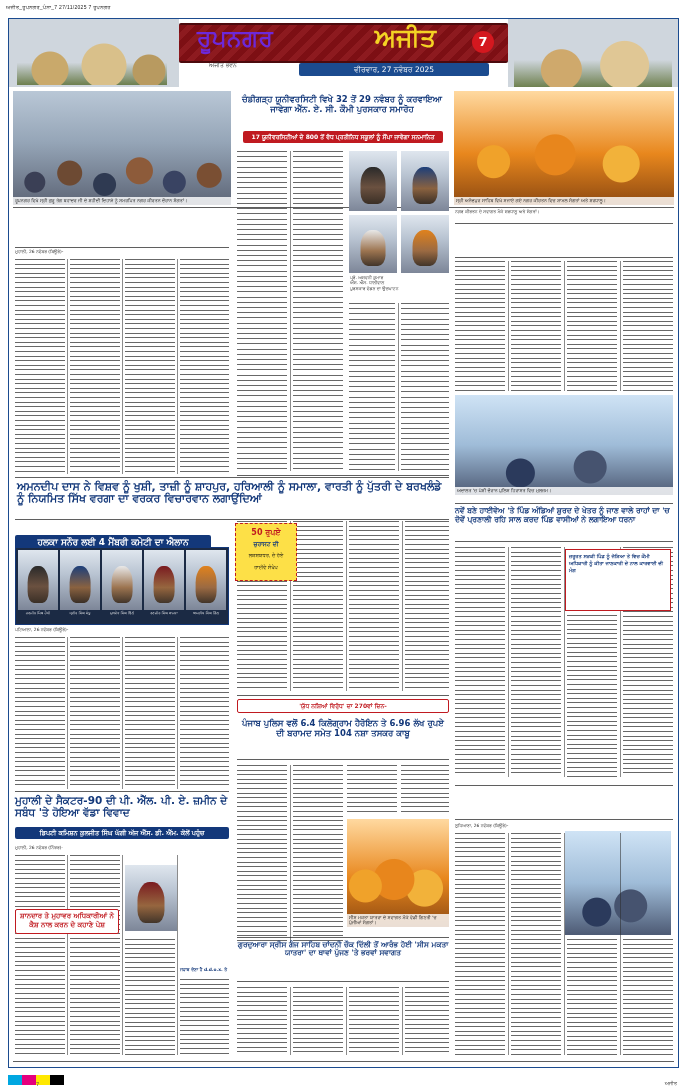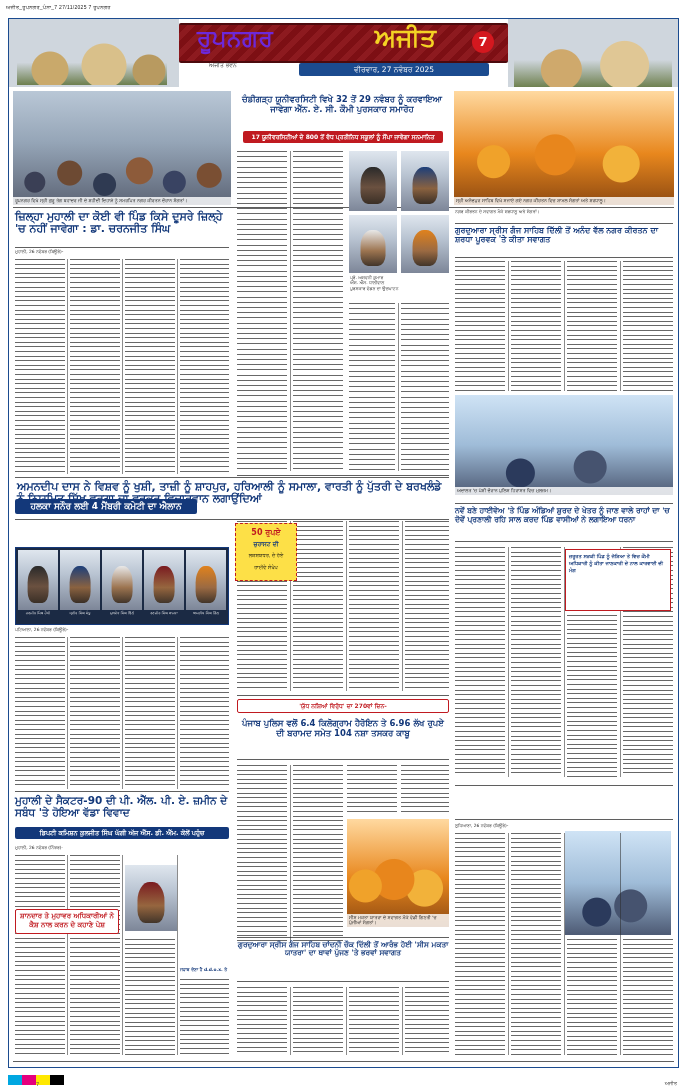--- a/index.html
+++ b/index.html
@@ -181,21 +181,20 @@
 
     <div class="hl blue center" style="left:228px;top:76px;width:210px;font-size:8.5px;">ਚੰਡੀਗੜ੍ਹ ਯੂਨੀਵਰਸਿਟੀ ਵਿਖੇ 32 ਤੋਂ 29 ਨਵੰਬਰ ਨੂੰ ਕਰਵਾਇਆ ਜਾਵੇਗਾ ਐੱਨ. ਏ. ਸੀ. ਕੌਮੀ ਪੁਰਸਕਾਰ ਸਮਾਰੋਹ</div>
     <div class="ribbon" style="left:234px;top:112px;width:200px;font-size:6px;">17 ਯੂਨੀਵਰਸਿਟੀਆਂ ਦੇ 800 ਤੋਂ ਵੱਧ ਪ੍ਰਤੀਨਿਧ ਸਕੂਲਾਂ ਨੂੰ ਸੌਂਪਾ ਜਾਵੇਗਾ ਸਨਮਾਨਿਤ</div>
 
     <div class="ph orange" style="left:445px;top:72px;width:220px;height:114px;">
       <div class="cap">ਸ੍ਰੀ ਅਨੰਦਪੁਰ ਸਾਹਿਬ ਵਿਖੇ ਸਜਾਏ ਗਏ ਨਗਰ ਕੀਰਤਨ ਵਿਚ ਸ਼ਾਮਲ ਸੰਗਤਾਂ ਅਤੇ ਸ਼ਰਧਾਲੂ।</div>
     </div>
 
     <div class="hrule" style="left:4px;top:188px;width:661px;"></div>
 
-    <div class="hl blue" style="left:6px;top:192px;width:214px;font-size:11px;">ਜ਼ਿਲ੍ਹਾ ਮੁਹਾਲੀ ਦਾ ਕੋਈ ਵੀ ਪਿੰਡ ਕਿਸੇ ਦੂਸਰੇ ਜ਼ਿਲ੍ਹੇ 'ਚ ਨਹੀਂ ਜਾਵੇਗਾ : ਡਾ. ਚਰਨਜੀਤ ਸਿੰਘ</div>
     <div class="hrule" style="left:6px;top:228px;width:214px;"></div>
     <div class="tinycap" style="left:6px;top:230px;">ਮੁਹਾਲੀ, 26 ਨਵੰਬਰ (ਬਿਊਰੋ)-</div>
 
     <div class="col" style="left:6px;top:240px;width:50px;height:215px;">
         <div class="lines"></div>
       </div>
     <div class="colrule" style="left:58px;top:240px;height:215px;"></div>
     <div class="col" style="left:61px;top:240px;width:50px;height:215px;">
         <div class="lines"></div>
       </div>
@@ -227,21 +226,20 @@
     <div class="col" style="left:340px;top:284px;width:46px;height:168px;">
         <div class="lines sparse"></div>
       </div>
     <div class="colrule" style="left:389px;top:284px;height:168px;"></div>
     <div class="col" style="left:392px;top:284px;width:48px;height:168px;">
         <div class="lines sparse"></div>
       </div>
 
     <div class="tinycap" style="left:446px;top:190px;width:218px;">ਨਗਰ ਕੀਰਤਨ ਦੇ ਸਵਾਗਤ ਮੌਕੇ ਸ਼ਰਧਾਲੂ ਅਤੇ ਸੰਗਤਾਂ।</div>
     <div class="hrule" style="left:446px;top:204px;width:218px;"></div>
-    <div class="hl blue" style="left:446px;top:208px;width:218px;font-size:8px;">ਗੁਰਦੁਆਰਾ ਸ੍ਰੀਸ ਗੰਜ ਸਾਹਿਬ ਦਿੱਲੀ ਤੋਂ ਅਨੰਦ ਵੱਲ ਨਗਰ ਕੀਰਤਨ ਦਾ ਸ਼ਰਧਾ ਪੂਰਵਕ 'ਤੇ ਕੀਤਾ ਸਵਾਗਤ</div>
     <div class="hrule" style="left:446px;top:238px;width:218px;"></div>
 
     <div class="col" style="left:446px;top:242px;width:50px;height:130px;">
         <div class="lines"></div>
       </div>
     <div class="colrule" style="left:499px;top:242px;height:130px;"></div>
     <div class="col" style="left:502px;top:242px;width:50px;height:130px;">
         <div class="lines"></div>
       </div>
     <div class="colrule" style="left:555px;top:242px;height:130px;"></div>
@@ -256,21 +254,21 @@
     <div class="hrule" style="left:228px;top:456px;width:212px;"></div>
 
     <div class="ph bluesky" style="left:446px;top:376px;width:218px;height:100px;">
       <div class="cap">ਅਦਾਲਤ 'ਚ ਪੇਸ਼ੀ ਦੌਰਾਨ ਪੁਲਿਸ ਹਿਰਾਸਤ ਵਿਚ ਮੁਲਜ਼ਮ।</div>
     </div>
 
     <div class="hrule" style="left:6px;top:458px;width:434px;"></div>
     <div class="hl blue" style="left:8px;top:462px;width:434px;font-size:11px;">ਅਮਨਦੀਪ ਦਾਸ ਨੇ ਵਿਸ਼ਵ ਨੂੰ ਖੁਸ਼ੀ, ਤਾਜ਼ੀ ਨੂੰ ਸ਼ਾਹਪੁਰ, ਹਰਿਆਲੀ ਨੂੰ ਸਮਾਲਾ, ਵਾਰਤੀ ਨੂੰ ਪੁੱਤਰੀ ਦੇ ਬਰਖਲੰਡੇ ਨੂੰ ਨਿਯਮਿਤ ਸਿੱਖ ਵਰਗਾ ਦਾ ਵਰਕਰ ਵਿਚਾਰਵਾਨ ਲਗਾਉਂਦਿਆਂ</div>
     <div class="hrule" style="left:6px;top:500px;width:434px;"></div>
 
-    <div class="ribbon blue" style="left:6px;top:480px;width:182px;font-size:9px;">ਹਲਕਾ ਸਨੌਰ ਲਈ 4 ਮੈਂਬਰੀ ਕਮੇਟੀ ਦਾ ਐਲਾਨ</div>
+    <div class="ribbon blue" style="left:6px;top:516px;width:196px;font-size:9px;">ਹਲਕਾ ਸਨੌਰ ਲਈ 4 ਮੈਂਬਰੀ ਕਮੇਟੀ ਦਾ ਐਲਾਨ</div>
     <div class="boxed" style="left:6px;top:528px;width:214px;height:78px;background:#1b2a44;">
       <div class="ph portrait turban-dark" style="left:2px;top:2px;width:40px;height:60px;"></div>
       <div class="ph portrait turban-blue" style="left:44px;top:2px;width:40px;height:60px;"></div>
       <div class="ph portrait turban-white" style="left:86px;top:2px;width:40px;height:60px;"></div>
       <div class="ph portrait turban-maroon" style="left:128px;top:2px;width:40px;height:60px;"></div>
       <div class="ph portrait turban-orange" style="left:170px;top:2px;width:40px;height:60px;"></div>
       <div style="position:absolute;left:2px;top:63px;width:40px;font-size:3.6px;color:#fff;text-align:center;">ਹਰਜੀਤ ਸਿੰਘ ਹੈਪੀ</div>
       <div style="position:absolute;left:44px;top:63px;width:40px;font-size:3.6px;color:#fff;text-align:center;">ਪ੍ਰੀਤ ਸਿੰਘ ਸੰਧੂ</div>
       <div style="position:absolute;left:86px;top:63px;width:40px;font-size:3.6px;color:#fff;text-align:center;">ਸੁਖਦੇਵ ਸਿੰਘ ਢਿੱਲੋਂ</div>
       <div style="position:absolute;left:128px;top:63px;width:40px;font-size:3.6px;color:#fff;text-align:center;">ਰਣਜੀਤ ਸਿੰਘ ਬਾਜਵਾ</div>

